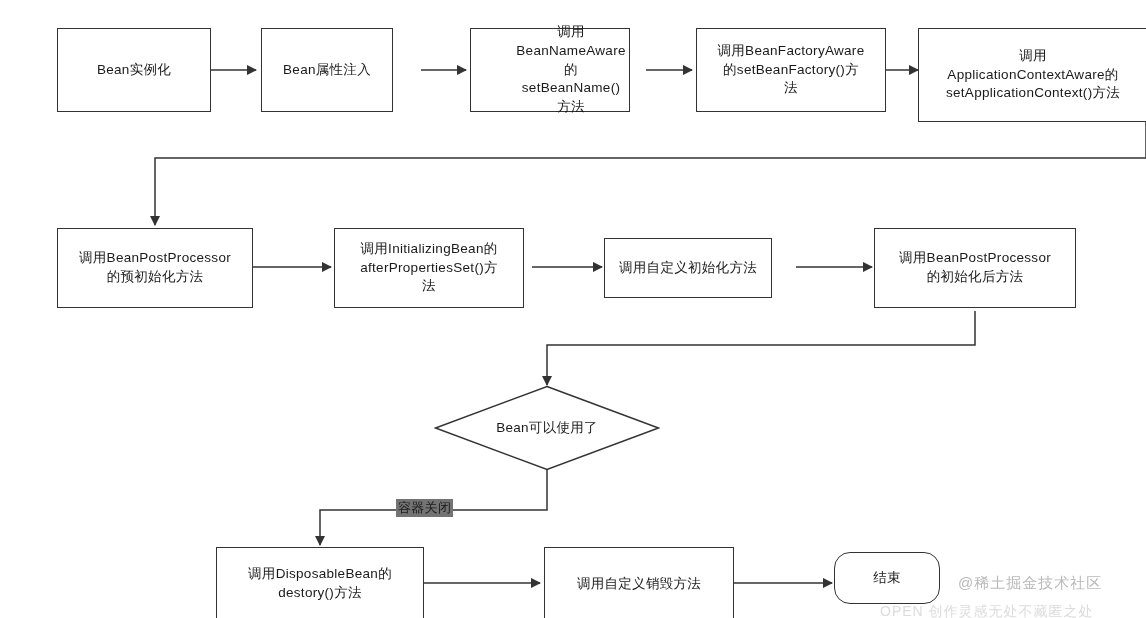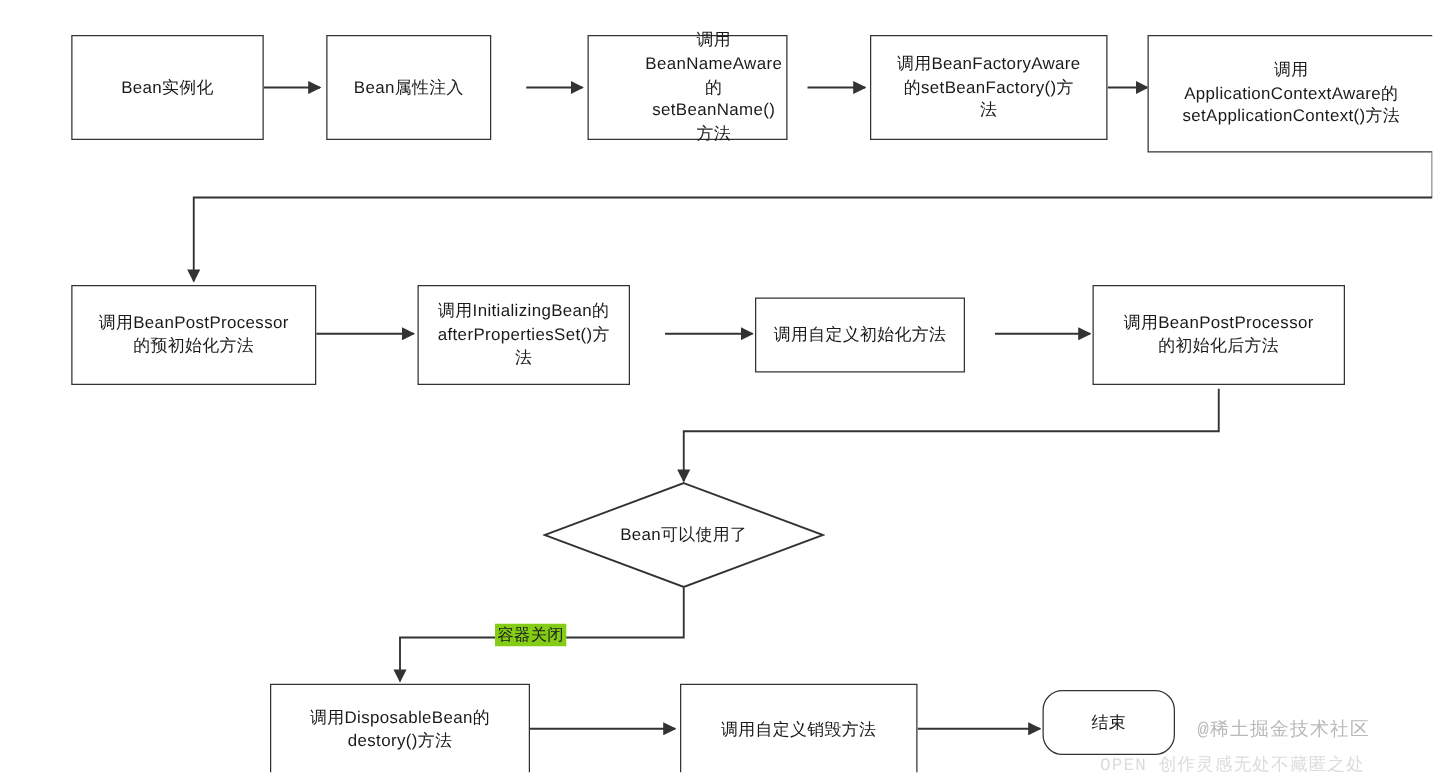--- a/index.html
+++ b/index.html
@@ -68,32 +68,31 @@
   }
   .edge-line {
     stroke: #333333;
     stroke-width: 1.5;
     fill: none;
   }
   .edge-label {
     position: absolute;
     font-size: 13px;
     color: #1a1a1a;
-    background: #84cc16;
+    background: #737373;
     padding: 0 2px;
     letter-spacing: 0.3px;
     white-space: nowrap;
   }
   .watermark {
     position: absolute;
     color: #b9b9b9;
     font-size: 15px;
     letter-spacing: 1px;
     white-space: nowrap;
-    font-family: Liberation Mono, monospace;
   }
   .watermark.faint {
     color: #dcdcdc;
     font-size: 14px;
   }
 </style>
 </head>
 <body>
 
 <div id="canvas">
@@ -135,21 +134,21 @@
 的setBeanFactory()方
 法</div>
 
   <div class="node" style="left:918px; top:28px; width:230px; height:94px;">调用
 ApplicationContextAware的
 setApplicationContext()方法</div>
 
   <div class="node" style="left:57px; top:228px; width:196px; height:80px;">调用BeanPostProcessor
 的预初始化方法</div>
 
-  <div class="node" style="left:334px; top:228px; width:170px; height:80px;">调用InitializingBean的
+  <div class="node" style="left:334px; top:228px; width:190px; height:80px;">调用InitializingBean的
 afterPropertiesSet()方
 法</div>
 
   <div class="node" style="left:604px; top:238px; width:168px; height:60px;">调用自定义初始化方法</div>
 
   <div class="node" style="left:874px; top:228px; width:202px; height:80px;">调用BeanPostProcessor
 的初始化后方法</div>
 
   <div class="diamond-wrap" style="left:434px; top:385px; width:226px; height:86px;">
     <svg class="diamond-shape" viewBox="0 0 226 86" preserveAspectRatio="none" xmlns="http://www.w3.org/2000/svg">

